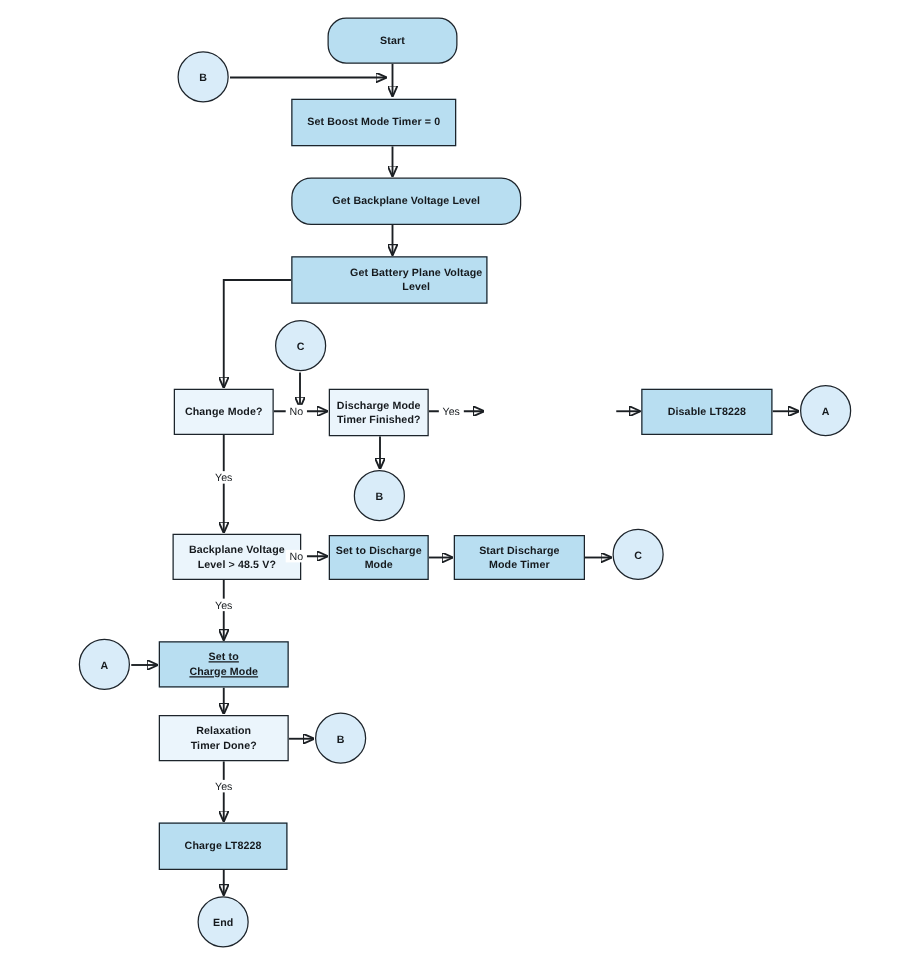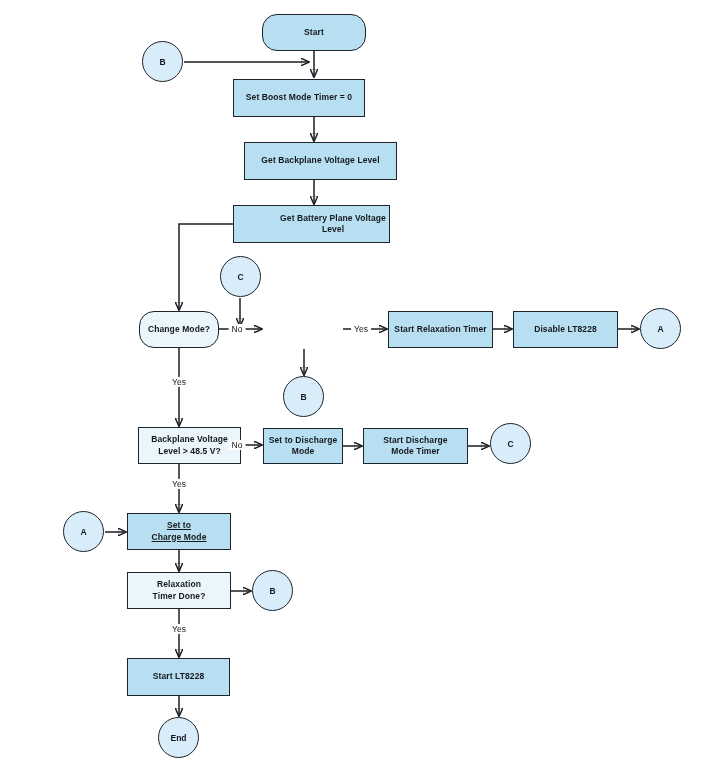--- a/index.html
+++ b/index.html
@@ -97,31 +97,32 @@
     <path d="M179,609 L179,657" marker-end="url(#arrow)"></path>
     <path d="M179,696 L179,716" marker-end="url(#arrow)"></path>
   </svg>
 
   <div class="node process" style="left:262px; top:14px; width:104px; height:37px;border-radius:15px;">
     <span class="node-label">Start</span>
   </div>
   <div class="node process" style="left:233px; top:79px; width:132px; height:38px;">
     <span class="node-label">Set Boost Mode Timer = 0</span>
   </div>
-  <div class="node process" style="left:244px; top:142px; width:153px; height:38px;">
+  <div class="node process" style="left:233px; top:142px; width:184px; height:38px;border-radius:16px;">
     <span class="node-label">Get Backplane Voltage Level</span>
   </div>
   <div class="node process" style="left:233px; top:205px; width:157px; height:38px;padding-left:43px;">
     <span class="node-label">Get Battery Plane Voltage Level</span>
   </div>
-  <div class="node decision" style="left:139px; top:311px; width:80px; height:37px;border-radius:15px;">
+  <div class="node decision" style="left:139px; top:311px; width:80px; height:37px;">
     <span class="node-label">Change Mode?</span>
   </div>
-  <div class="node process" style="left:388px; top:311px; width:105px; height:37px;">
-    <span class="node-label">Start Relaxation Timer</span>
+  <div class="node decision" style="left:263px; top:311px; width:80px; height:38px;">
+    <span class="node-label">Discharge Mode
+Timer Finished?</span>
   </div>
   <div class="node process" style="left:513px; top:311px; width:105px; height:37px;">
     <span class="node-label">Disable LT8228</span>
   </div>
   <div class="node decision" style="left:138px; top:427px; width:103px; height:37px;">
     <span class="node-label">Backplane Voltage
 Level &gt; 48.5 V?</span>
   </div>
   <div class="node process" style="left:263px; top:428px; width:80px; height:36px;">
     <span class="node-label">Set to Discharge
@@ -133,21 +134,21 @@
   </div>
   <div class="node process" style="left:127px; top:513px; width:104px; height:37px;text-decoration:underline;">
     <span class="node-label">Set to
 Charge Mode</span>
   </div>
   <div class="node decision" style="left:127px; top:572px; width:104px; height:37px;">
     <span class="node-label">Relaxation
 Timer Done?</span>
   </div>
   <div class="node process" style="left:127px; top:658px; width:103px; height:38px;">
-    <span class="node-label">Start LT8228</span>
+    <span class="node-label">Charge LT8228</span>
   </div>
 
   <div class="circle" style="left:142px; top:41px;">
     <span>B</span>
   </div>
   <div class="circle" style="left:220px; top:256px;">
     <span>C</span>
   </div>
   <div class="circle" style="left:640px; top:308px;">
     <span>A</span>

